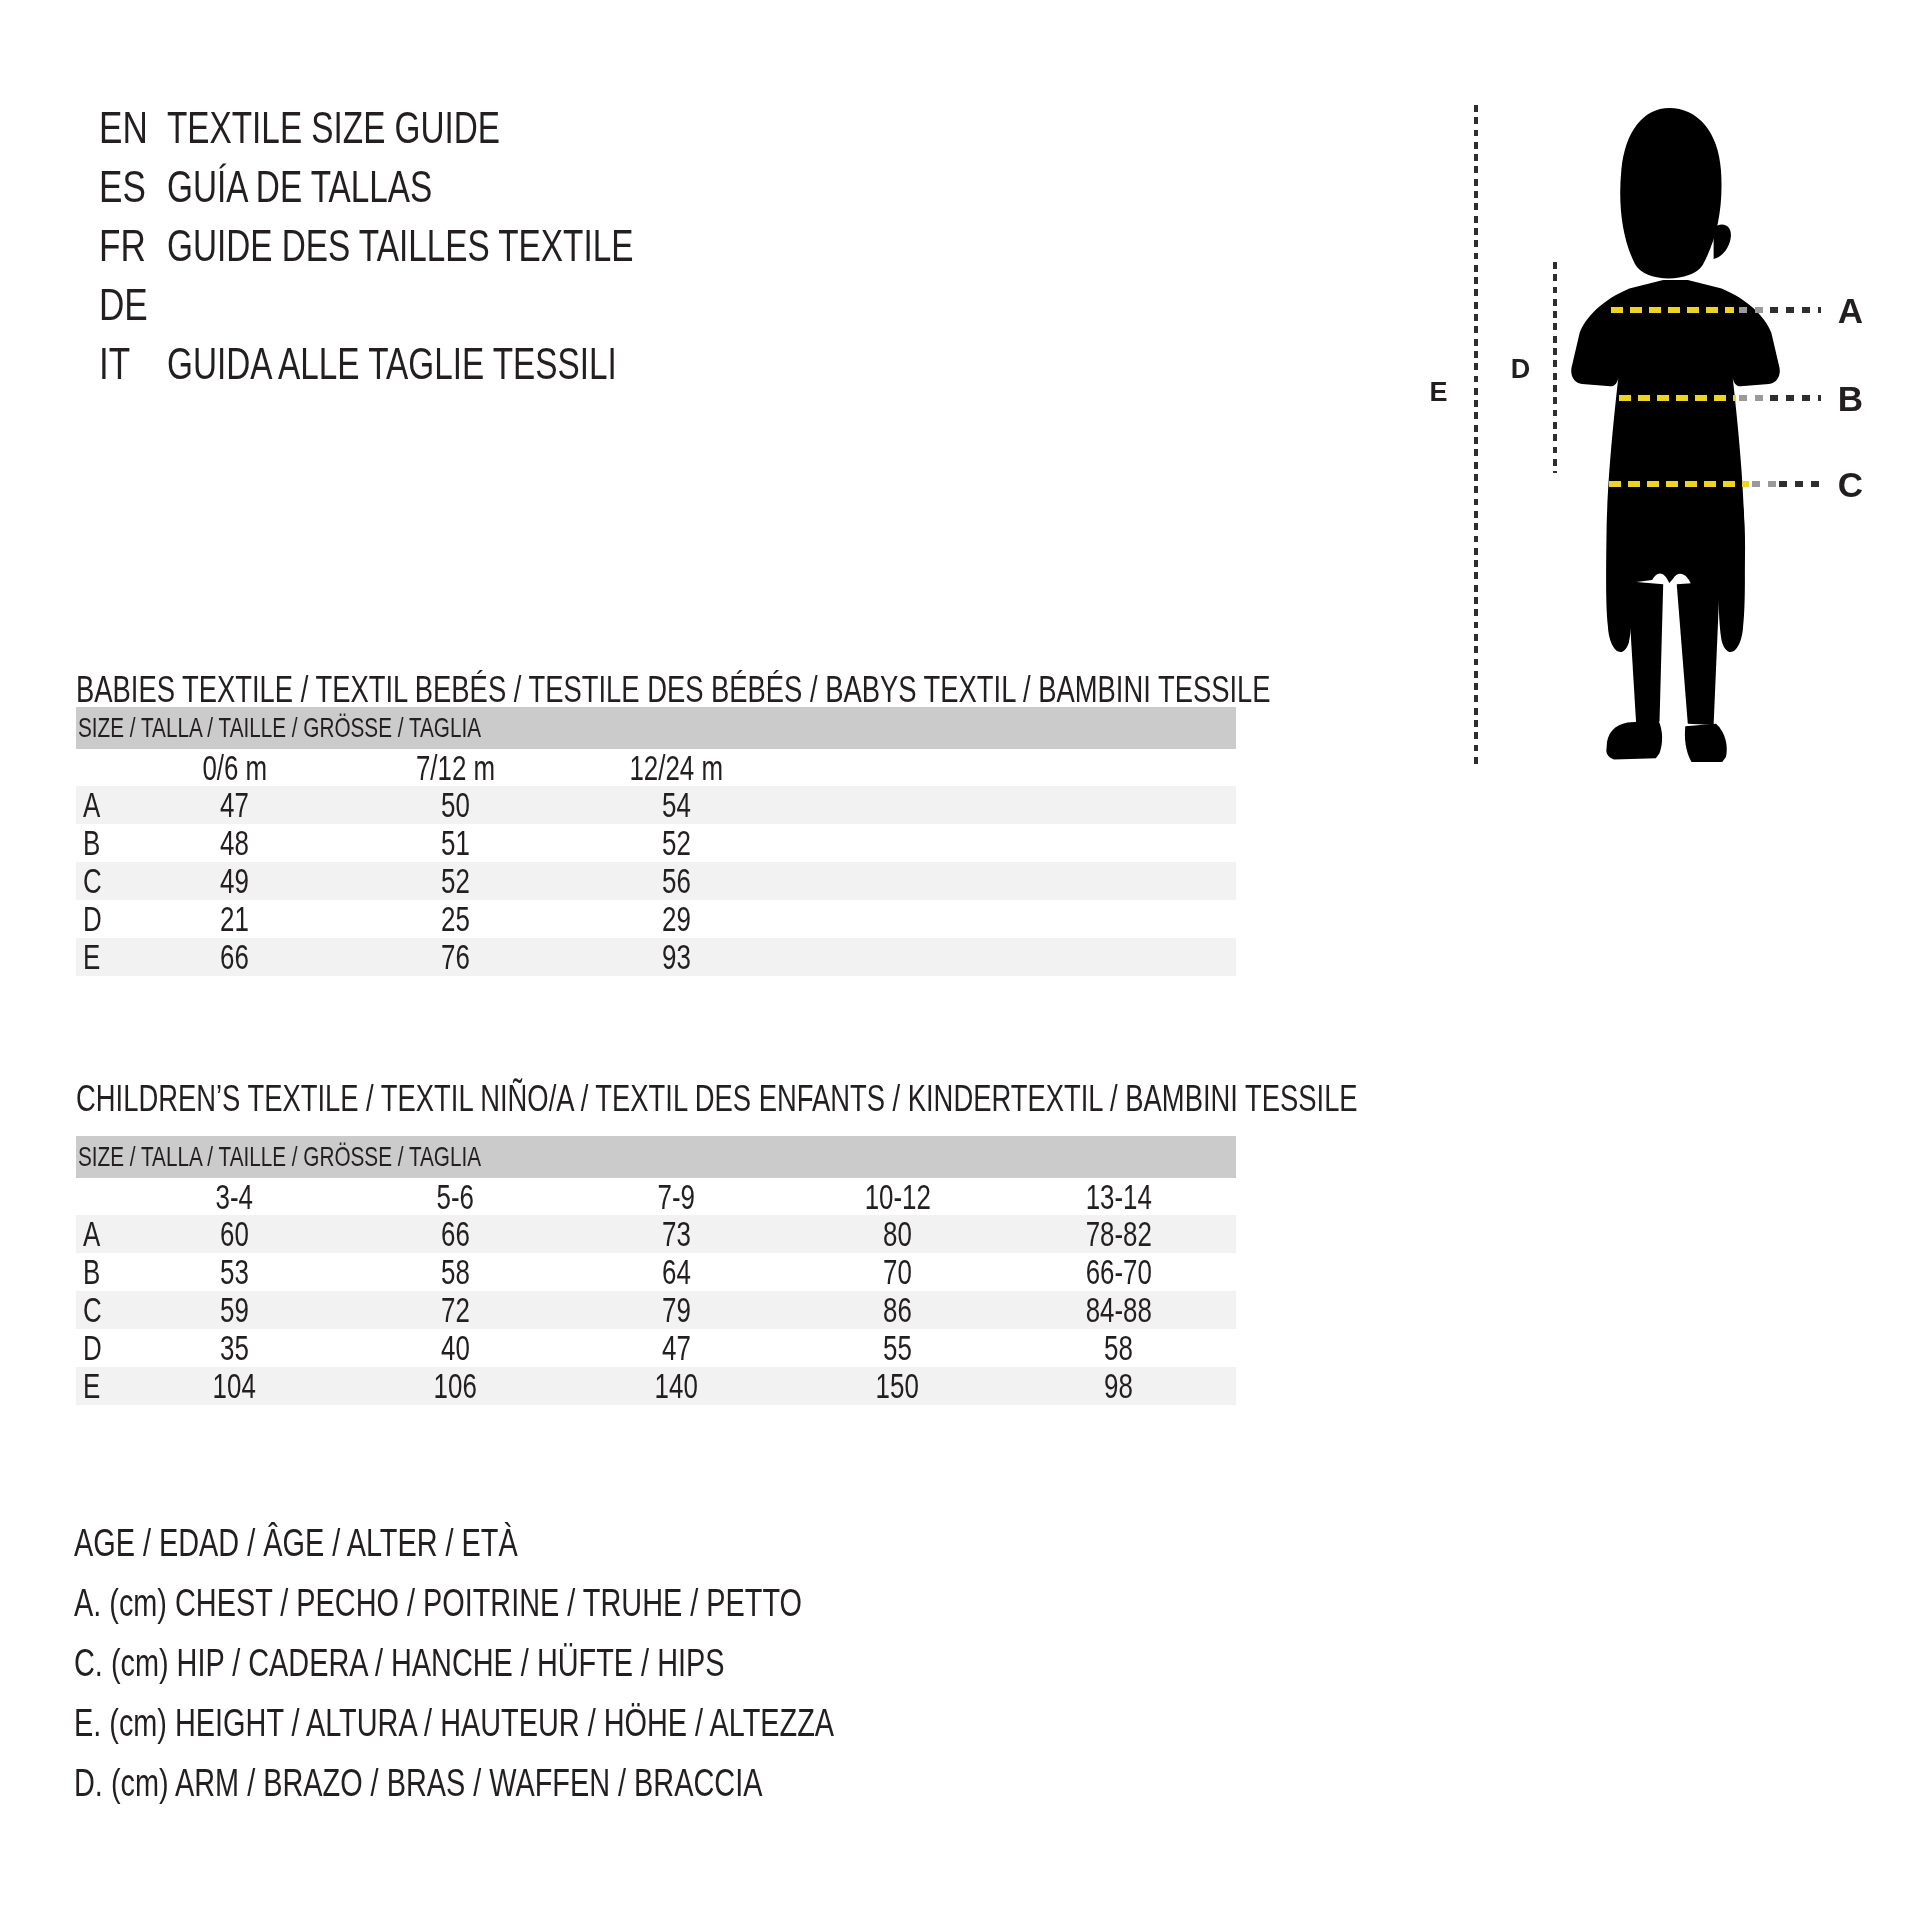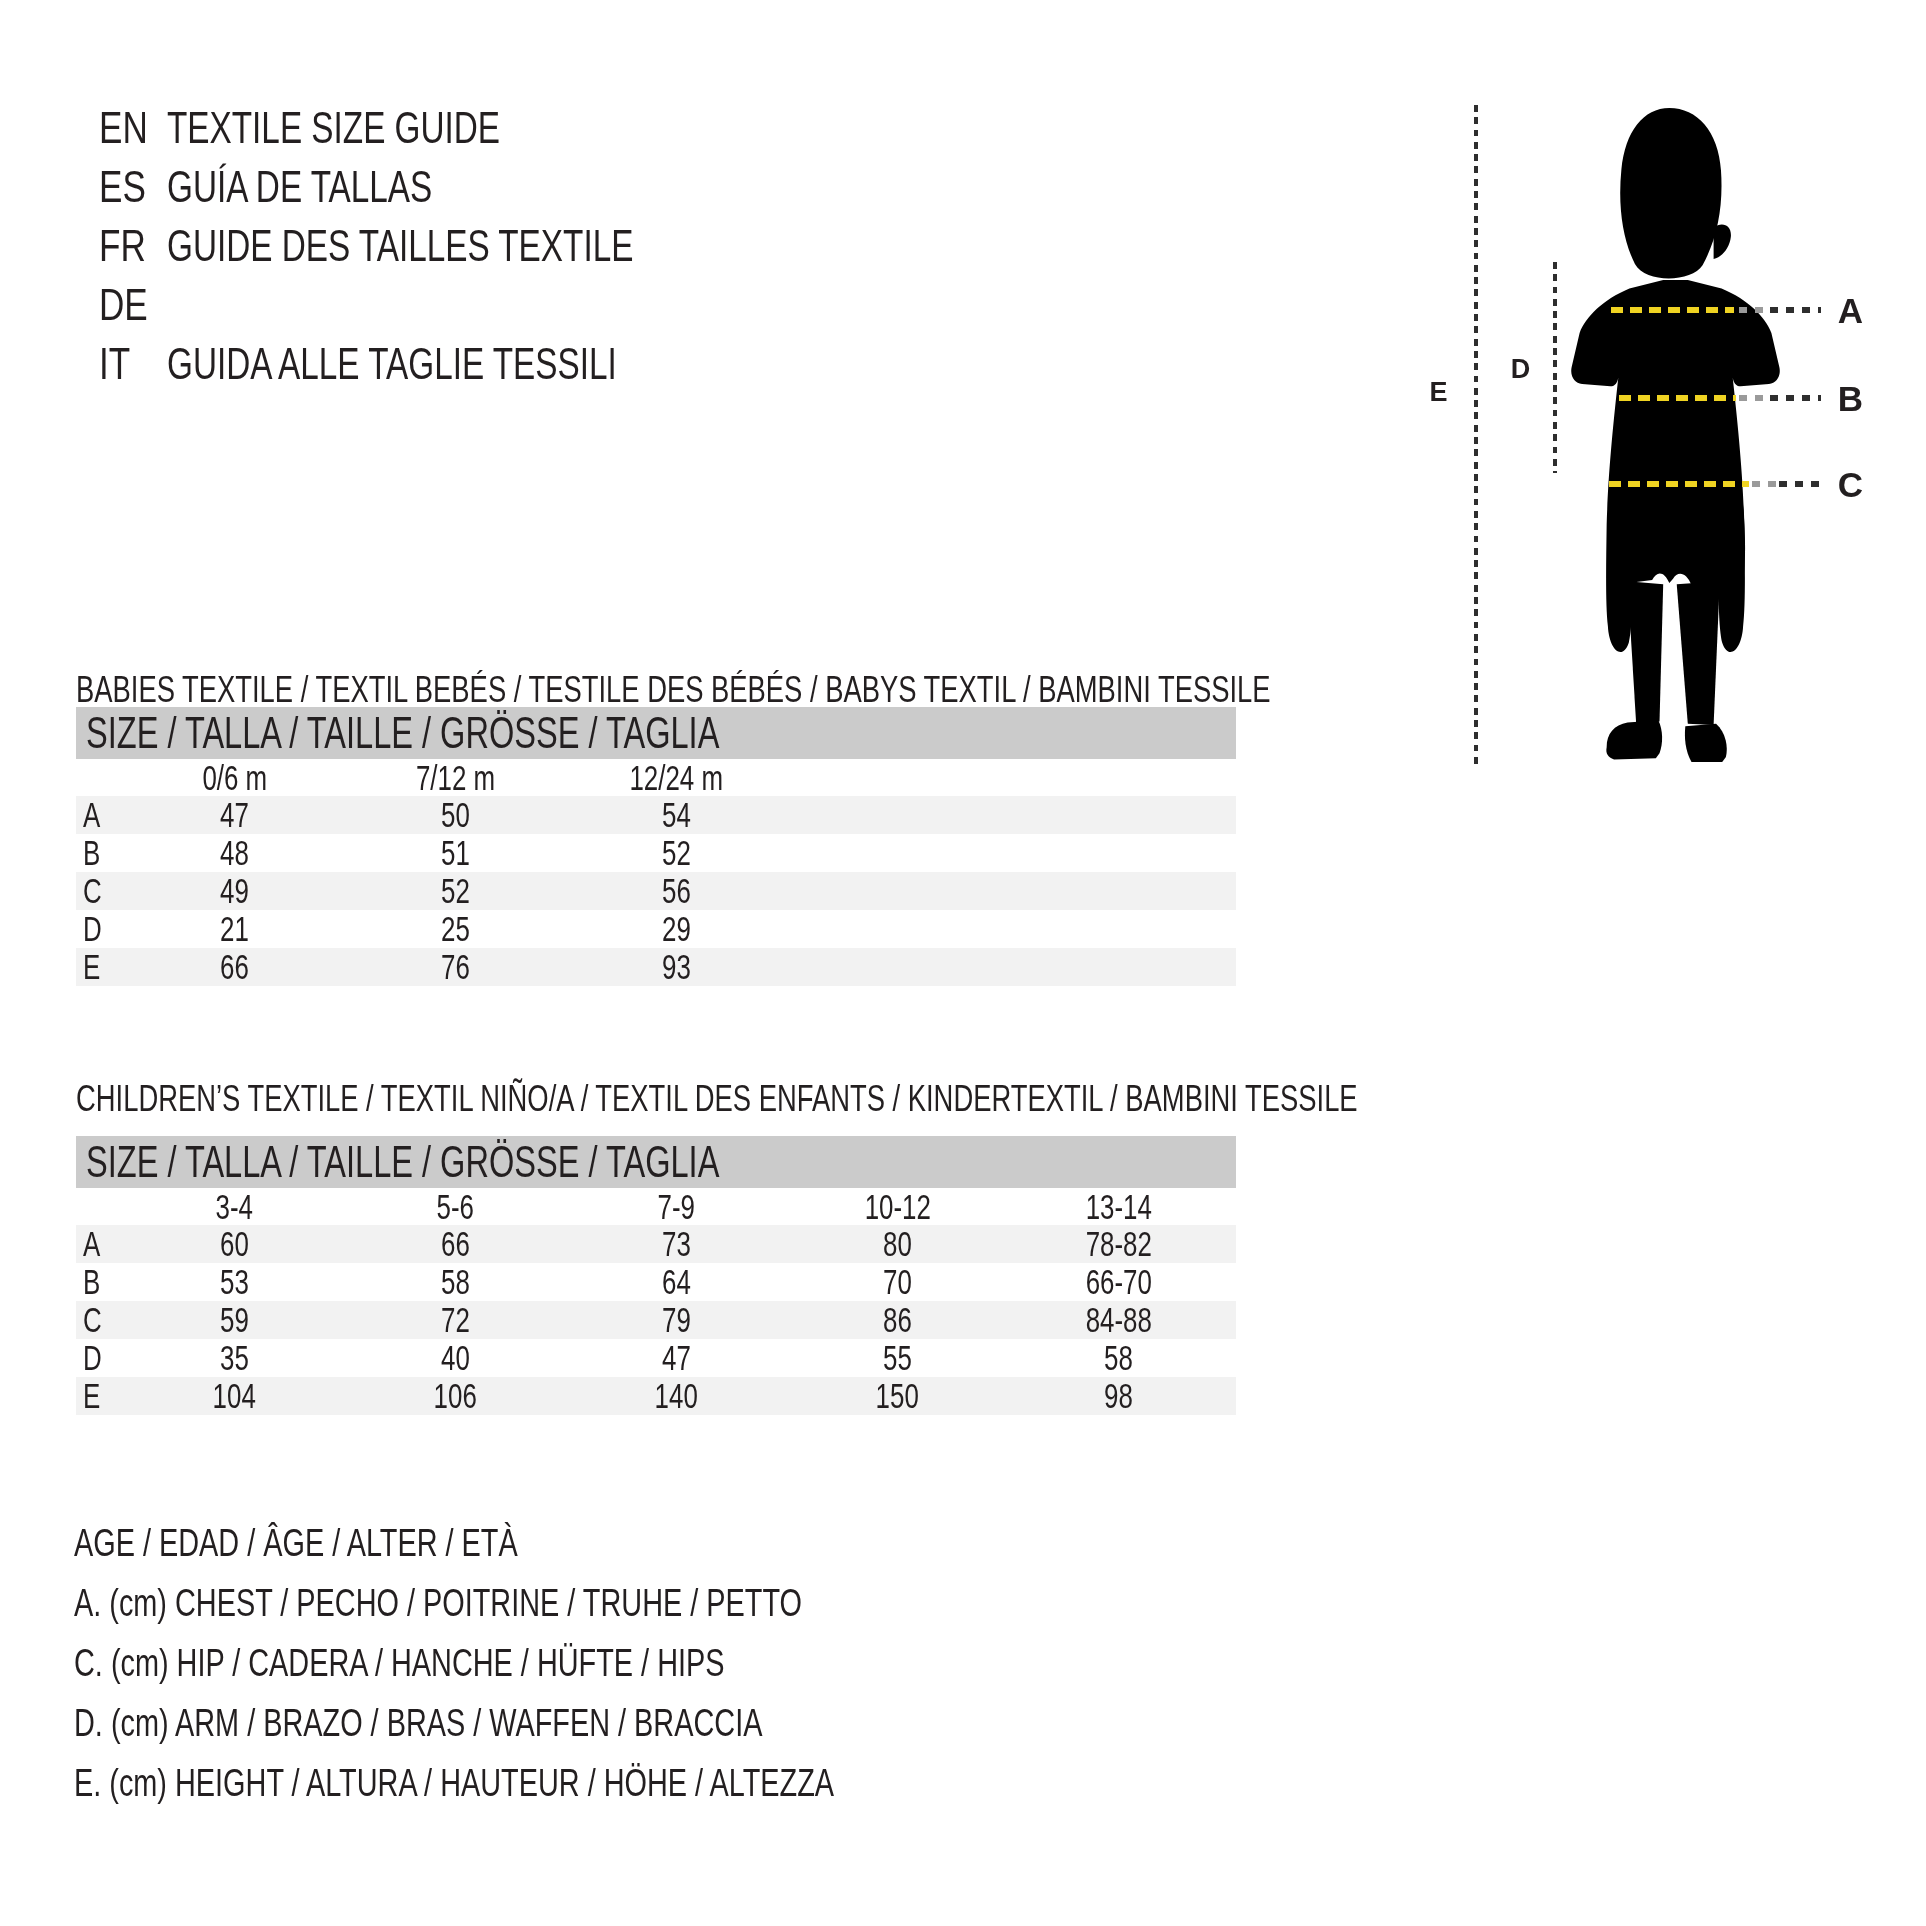--- a/index.html
+++ b/index.html
@@ -35,21 +35,21 @@
   .seg-dark{background:repeating-linear-gradient(90deg,var(--dash) 0 8px,transparent 8px 16px);}
   .mlabel{position:absolute;font-weight:bold;font-size:35px;width:43px;text-align:center;line-height:35px;}
   .mlabel-sm{position:absolute;font-weight:bold;font-size:27px;width:33px;text-align:center;line-height:27px;}
   .sil{position:absolute;left:1571px;top:106px;}
 
   
   .heading{position:absolute;left:76px;height:37px;line-height:37px;font-size:37px;}
 
   
   .tbl{position:absolute;left:76px;width:1160px;font-size:35px;}
-  .cap{height:52px;background:var(--bar);display:flex;align-items:center;padding-left:10px;font-size:44px;}
+  .cap{height:42px;background:var(--bar);display:flex;align-items:center;padding-left:2px;font-size:28px;}
   .hrow{height:37px;display:flex;background:#fff;}
   .r{height:38px;display:flex;}
   .r.alt{background:var(--stripe);}
   .c{width:221px;display:flex;align-items:center;justify-content:center;}
   .c.lab{width:48px;justify-content:flex-start;padding-left:7.4px;}
 
   
   .legend{position:absolute;left:74px;top:1513px;}
   .legend .lline{height:60px;display:flex;align-items:center;font-size:39px;}
 </style>
@@ -350,19 +350,19 @@
   <div class="lline">
       <span class="cx">AGE / EDAD / ÂGE / ALTER / ETÀ</span>
     </div>
   <div class="lline">
       <span class="cx">A. (cm) CHEST / PECHO / POITRINE / TRUHE / PETTO</span>
     </div>
   <div class="lline">
       <span class="cx">C. (cm) HIP / CADERA / HANCHE / HÜFTE / HIPS</span>
     </div>
   <div class="lline">
+      <span class="cx">E. (cm) HEIGHT / ALTURA / HAUTEUR / HÖHE / ALTEZZA</span>
+    </div>
+  <div class="lline">
       <span class="cx">D. (cm) ARM / BRAZO / BRAS / WAFFEN / BRACCIA</span>
     </div>
-  <div class="lline">
-      <span class="cx">E. (cm) HEIGHT / ALTURA / HAUTEUR / HÖHE / ALTEZZA</span>
-    </div>
 </section>
 
 
 </body></html>

